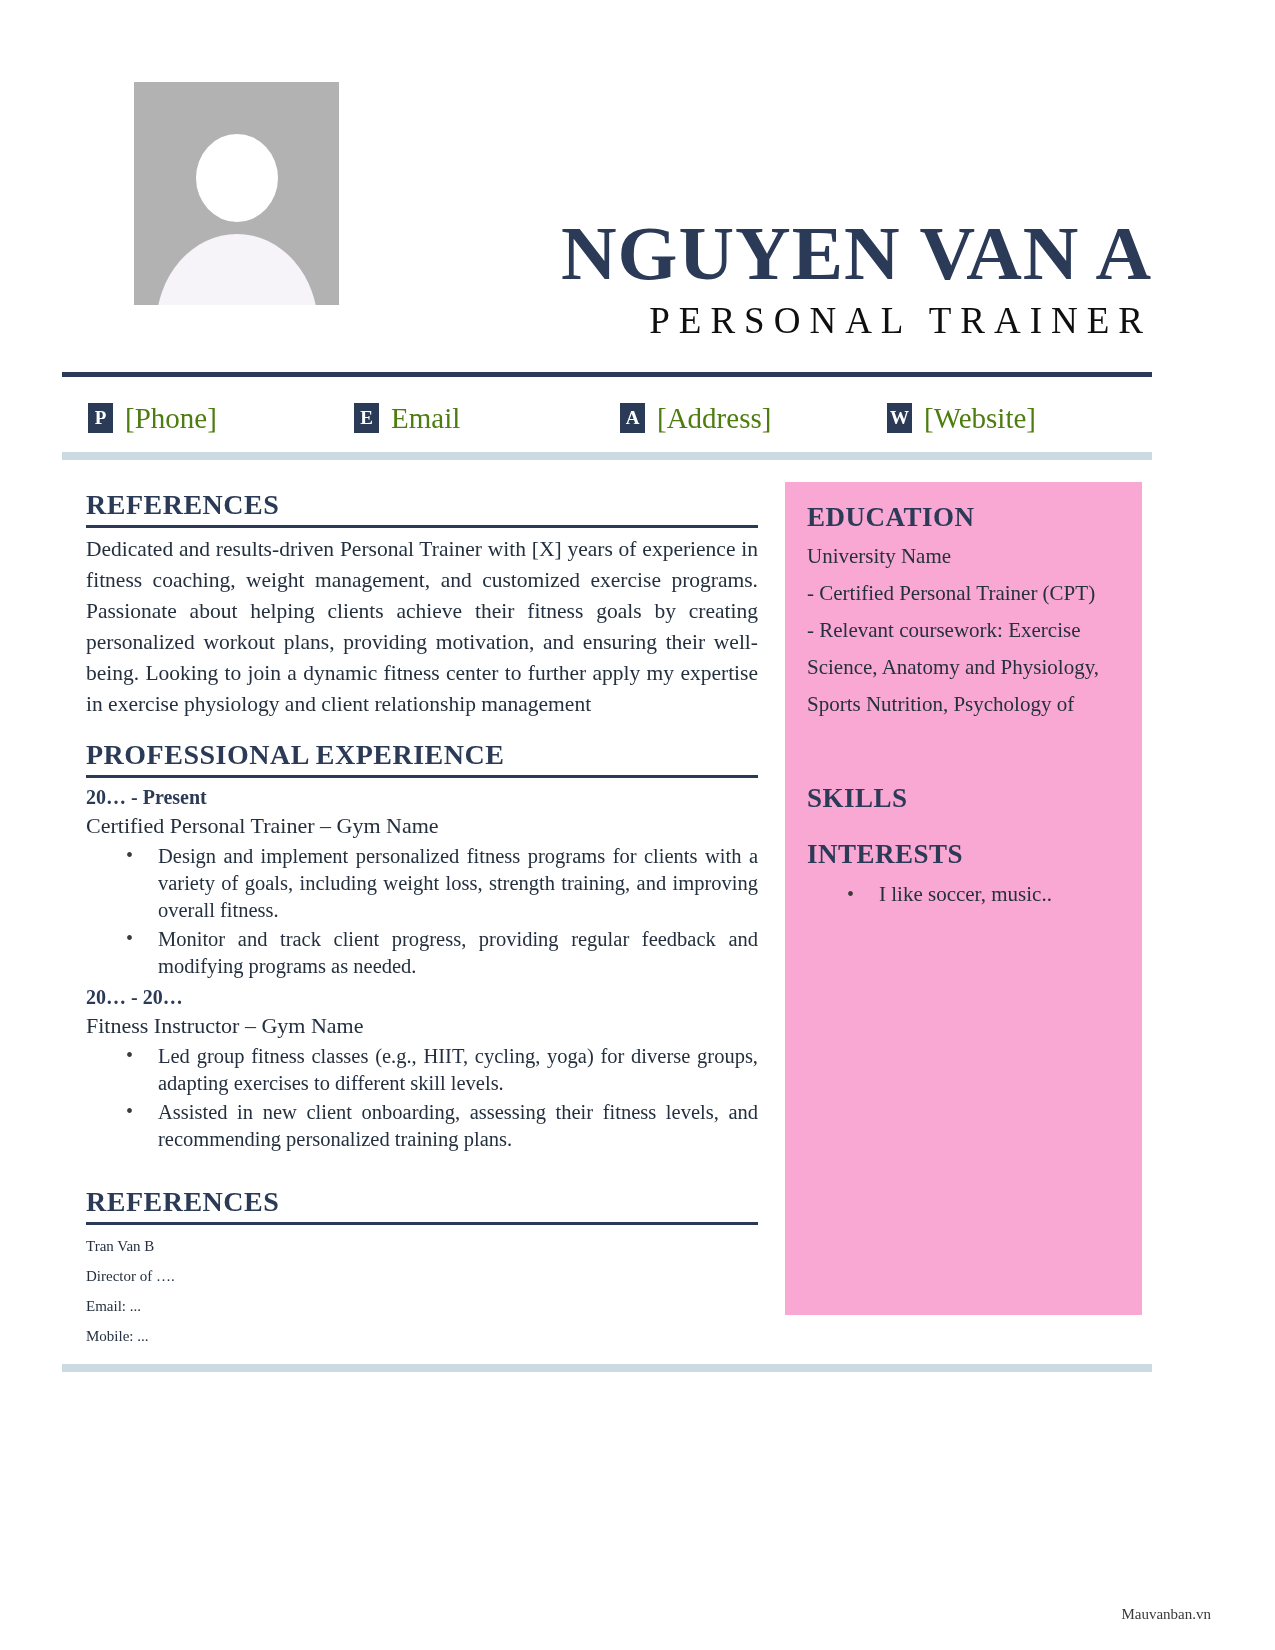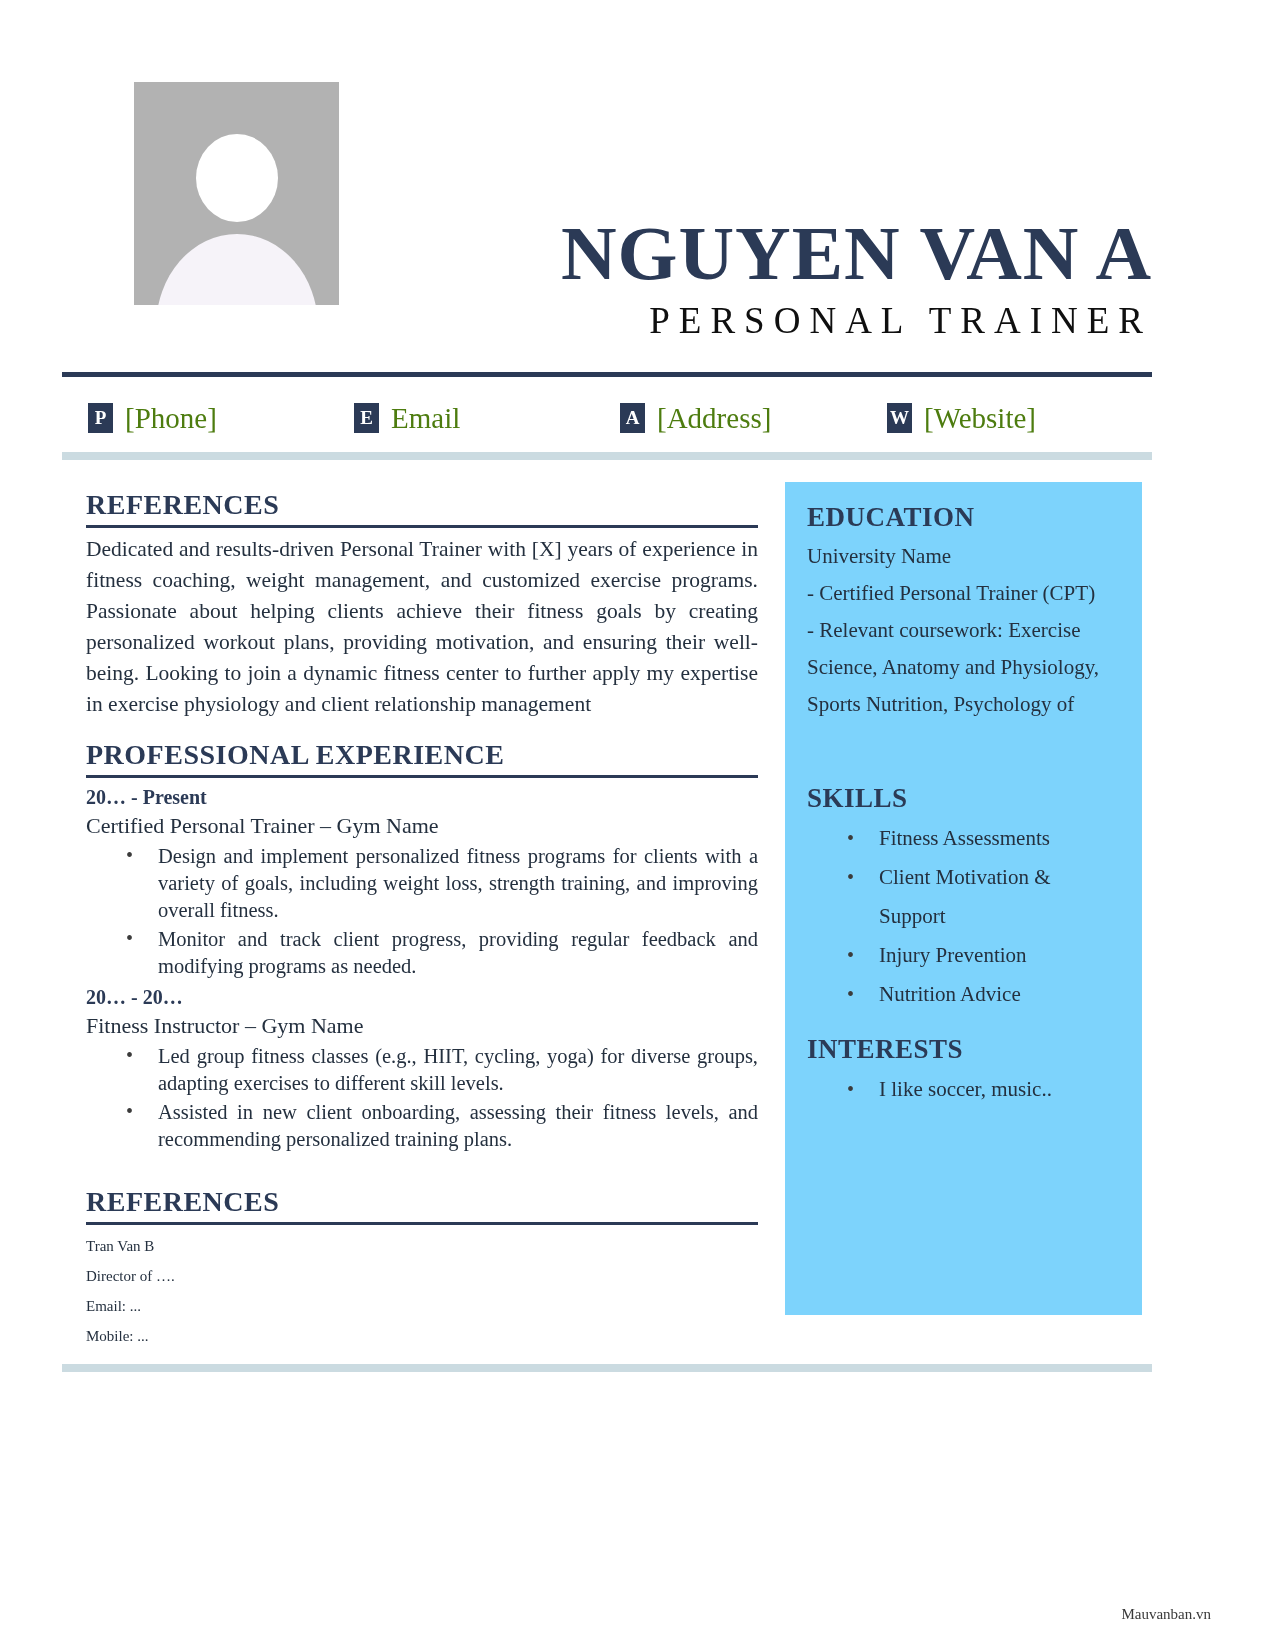--- a/index.html
+++ b/index.html
@@ -153,21 +153,21 @@
     left: 86px;
     top: 468px;
     width: 672px;
   }
   .sidebar {
     position: absolute;
     left: 785px;
     top: 462px;
     width: 357px;
     height: 833px;
-    background: #7dd3fc;
+    background: #f9a8d4;
   }
   .sidebar-inner {
     padding: 18px 24px 0 22px;
   }
 
   
   .sec-head {
     font-size: 28px;
     font-weight: bold;
     color: #2b3a56;
@@ -390,26 +390,20 @@
         <p class="side-line">- Certified Personal Trainer (CPT)</p>
         <p class="side-line">- Relevant coursework: Exercise</p>
         <p class="side-line">Science, Anatomy and Physiology,</p>
         <p class="side-line">Sports Nutrition, Psychology of</p>
       </div>
 
       <div class="gap-md"></div>
 
       <div>
         <div class="side-head">SKILLS</div>
-        <ul class="side-bullets">
-          <li>Fitness Assessments</li>
-          <li>Client Motivation &amp; Support</li>
-          <li>Injury Prevention</li>
-          <li>Nutrition Advice</li>
-        </ul>
       </div>
 
       <div class="gap-sm"></div>
 
       <div>
         <div class="side-head">INTERESTS</div>
         <ul class="side-bullets">
           <li>I like soccer, music..</li>
         </ul>
       </div>

